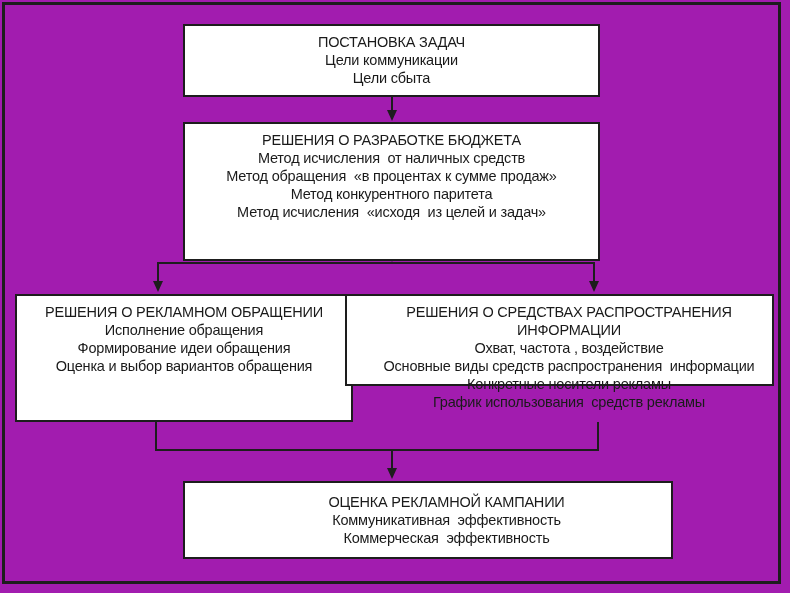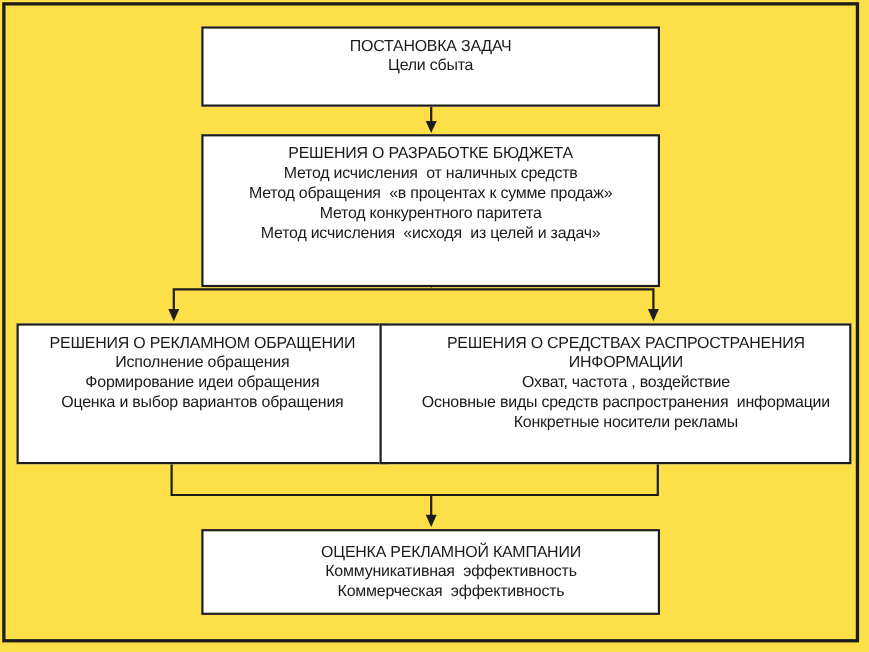--- a/index.html
+++ b/index.html
@@ -1,21 +1,21 @@
 <!DOCTYPE html>
 <html lang="ru"><head>
 <meta charset="utf-8">
 <title>Flowchart</title>
 <style>
   html, body { margin: 0; padding: 0; background: #fff; }
   .stage {
     position: relative;
     width: 790px;
     height: 593px;
-    background: #fde047;
+    background: #a21caf;
     font-family: "Liberation Sans", "DejaVu Sans", sans-serif;
     color: #1a1a1a;
     overflow: hidden;
   }
   .outer-frame {
     position: absolute;
     left: 2px; top: 2px;
     width: 779px; height: 582px;
     border: 3px solid #1d1d1d;
     box-sizing: border-box;
@@ -36,22 +36,22 @@
   }
   .node .item {
     font-size: 14.5px;
     line-height: 18px;
     letter-spacing: -0.2px;
     white-space: pre-wrap;
   }
   #box-tasks      { left: 183px; top: 24px;  width: 417px; height: 73px;  }
   #box-budget     { left: 183px; top: 122px; width: 417px; height: 139px; }
   #box-message    { left: 15px;  top: 294px; width: 338px; height: 128px; }
-  #box-media      { left: 345px; top: 294px; width: 429px; height: 128px; padding-left: 19px; }
-  #box-evaluation { left: 183px; top: 481px; width: 417px; height: 78px; padding-top: 10px; padding-left: 37px; }
+  #box-media      { left: 345px; top: 294px; width: 429px; height: 92px; padding-left: 19px; }
+  #box-evaluation { left: 183px; top: 481px; width: 490px; height: 78px; padding-top: 10px; padding-left: 37px; }
   .connectors {
     position: absolute;
     left: 0; top: 0;
     width: 790px; height: 593px;
     pointer-events: none;
   }
   .connectors path, .connectors line {
     stroke: #1d1d1d;
     stroke-width: 2;
     fill: none;
@@ -81,20 +81,21 @@
     <polygon points="589,281 599,281 594,292"></polygon>
 
     <path d="M156,422 V450 H598 V422"></path>
 
     <line x1="392" y1="450" x2="392" y2="469"></line>
     <polygon points="387,468 397,468 392,479"></polygon>
   </svg>
 
   <div class="node" id="box-tasks">
     <div class="title">ПОСТАНОВКА ЗАДАЧ</div>
+    <div class="item">Цели коммуникации</div>
     <div class="item">Цели сбыта</div>
   </div>
 
   <div class="node" id="box-budget">
     <div class="title">РЕШЕНИЯ О РАЗРАБОТКЕ БЮДЖЕТА</div>
     <div class="item">Метод исчисления  от наличных средств</div>
     <div class="item">Метод обращения  «в процентах к сумме продаж»</div>
     <div class="item">Метод конкурентного паритета</div>
     <div class="item">Метод исчисления  «исходя  из целей и задач»</div>
   </div>
@@ -104,20 +105,21 @@
     <div class="item">Исполнение обращения</div>
     <div class="item">Формирование идеи обращения</div>
     <div class="item">Оценка и выбор вариантов обращения</div>
   </div>
 
   <div class="node" id="box-media">
     <div class="title">РЕШЕНИЯ О СРЕДСТВАХ РАСПРОСТРАНЕНИЯ ИНФОРМАЦИИ</div>
     <div class="item">Охват, частота , воздействие</div>
     <div class="item">Основные виды средств распространения  информации</div>
     <div class="item">Конкретные носители рекламы</div>
+    <div class="item">График использования  средств рекламы</div>
   </div>
 
   <div class="node" id="box-evaluation">
     <div class="title">ОЦЕНКА РЕКЛАМНОЙ КАМПАНИИ</div>
     <div class="item">Коммуникативная  эффективность</div>
     <div class="item">Коммерческая  эффективность</div>
   </div>
 
 </div>
 

